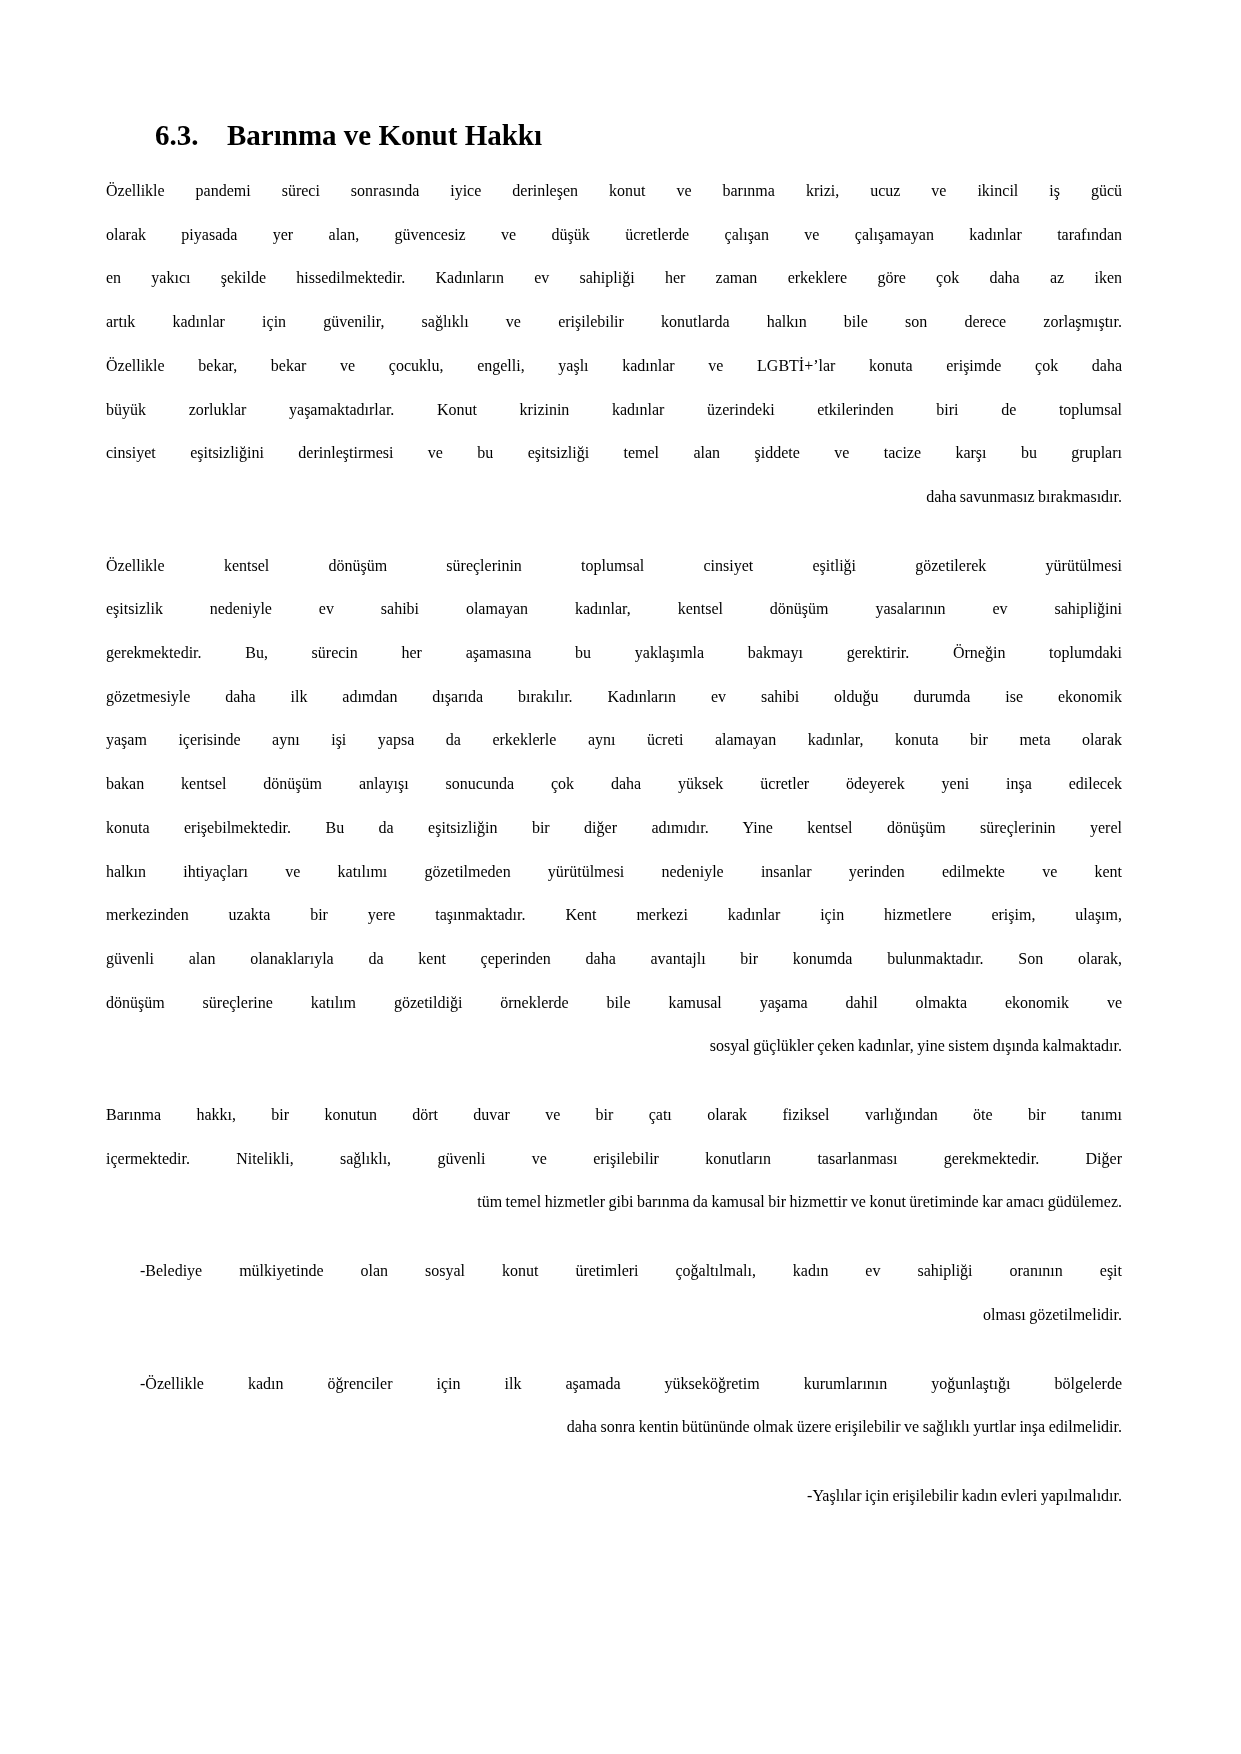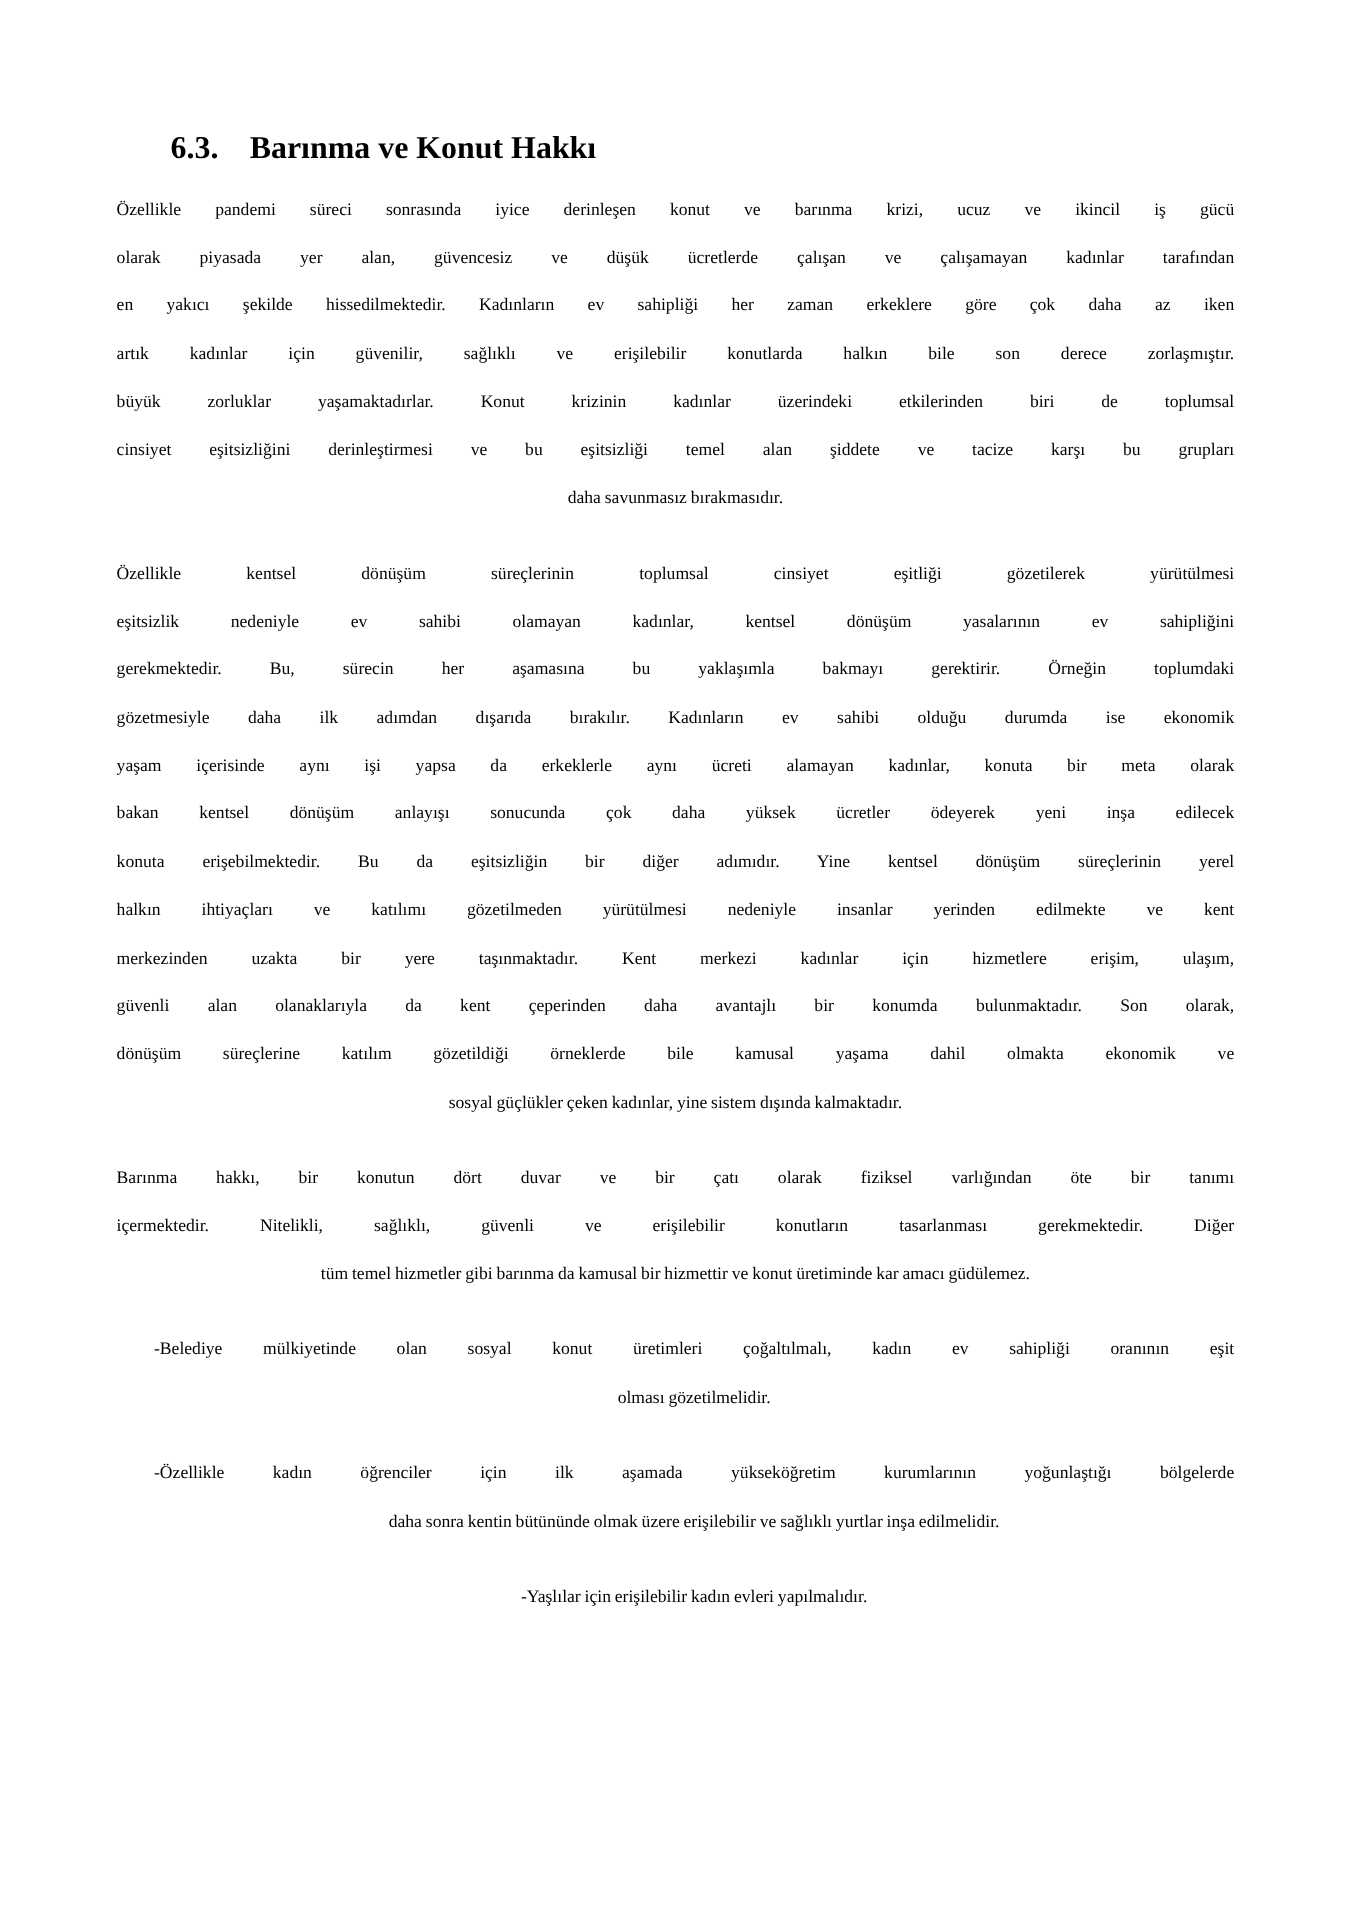--- a/index.html
+++ b/index.html
@@ -35,40 +35,41 @@
   .para {
     margin: 0 0 25px 0;
     font-size: 16px;
     line-height: 43.7px;
     word-spacing: -0.5px;
   }
   .para.bullet {
     padding-left: 34px;
   }
   .line {
-    text-align: center;
+    text-align: right;
   }
   .line.just {
     text-align: justify;
     text-align-last: justify;
   }
 </style>
 </head>
 <body>
 
 <div class="page">
   <h2 class="heading">
     <span class="hnum">6.3.</span><span class="htitle">Barınma ve Konut Hakkı</span>
   </h2>
   <div id="content">
       <div class="para">
         <div class="line just">Özellikle pandemi süreci sonrasında iyice derinleşen konut ve barınma krizi, ucuz ve ikincil iş gücü</div>
         <div class="line just">olarak piyasada yer alan, güvencesiz ve düşük ücretlerde çalışan ve çalışamayan kadınlar tarafından</div>
         <div class="line just">en yakıcı şekilde hissedilmektedir. Kadınların ev sahipliği her zaman erkeklere göre çok daha az iken</div>
         <div class="line just">artık kadınlar için güvenilir, sağlıklı ve erişilebilir konutlarda halkın bile son derece zorlaşmıştır.</div>
+        <div class="line just">Özellikle bekar, bekar ve çocuklu, engelli, yaşlı kadınlar ve LGBTİ+’lar konuta erişimde çok daha</div>
         <div class="line just">büyük zorluklar yaşamaktadırlar. Konut krizinin kadınlar üzerindeki etkilerinden biri de toplumsal</div>
         <div class="line just">cinsiyet eşitsizliğini derinleştirmesi ve bu eşitsizliği temel alan şiddete ve tacize karşı bu grupları</div>
         <div class="line">daha savunmasız bırakmasıdır.</div>
       </div>
       <div class="para">
         <div class="line just">Özellikle kentsel dönüşüm süreçlerinin toplumsal cinsiyet eşitliği gözetilerek yürütülmesi</div>
         <div class="line just">eşitsizlik nedeniyle ev sahibi olamayan kadınlar, kentsel dönüşüm yasalarının ev sahipliğini</div>
         <div class="line just">gerekmektedir. Bu, sürecin her aşamasına bu yaklaşımla bakmayı gerektirir. Örneğin toplumdaki</div>
         <div class="line just">gözetmesiyle daha ilk adımdan dışarıda bırakılır. Kadınların ev sahibi olduğu durumda ise ekonomik</div>
         <div class="line just">yaşam içerisinde aynı işi yapsa da erkeklerle aynı ücreti alamayan kadınlar, konuta bir meta olarak</div>

